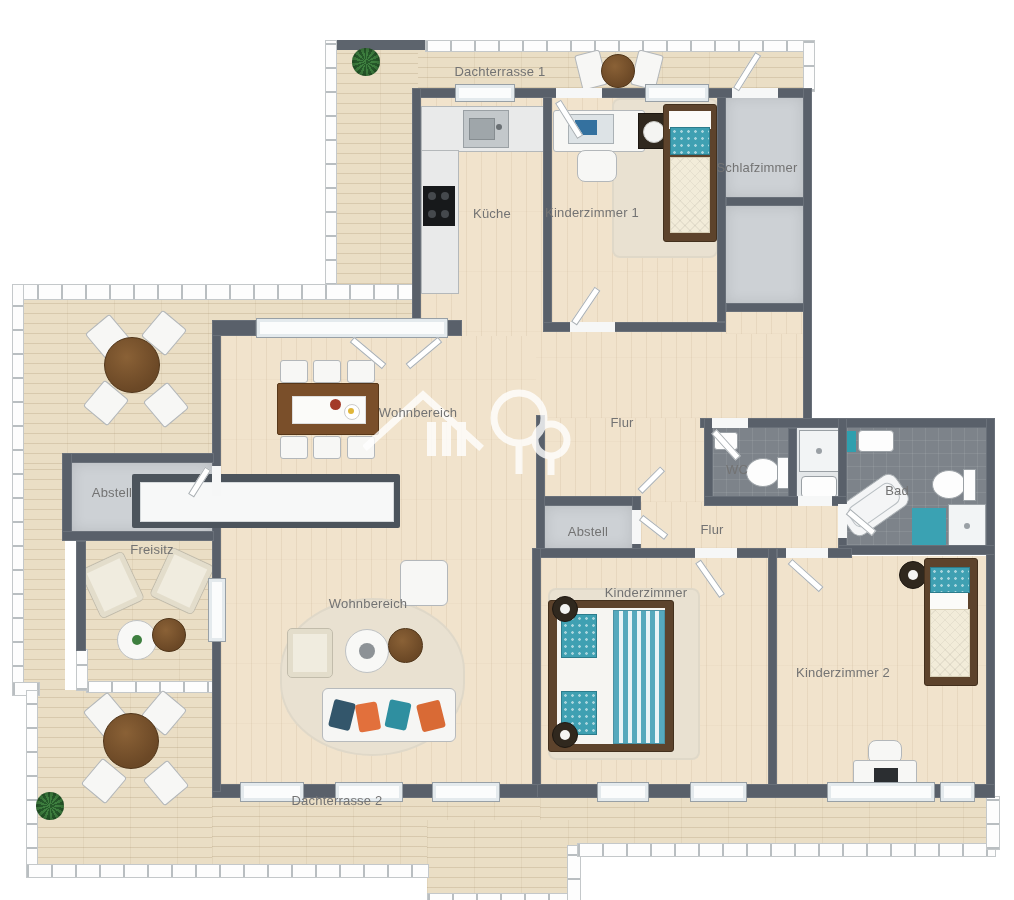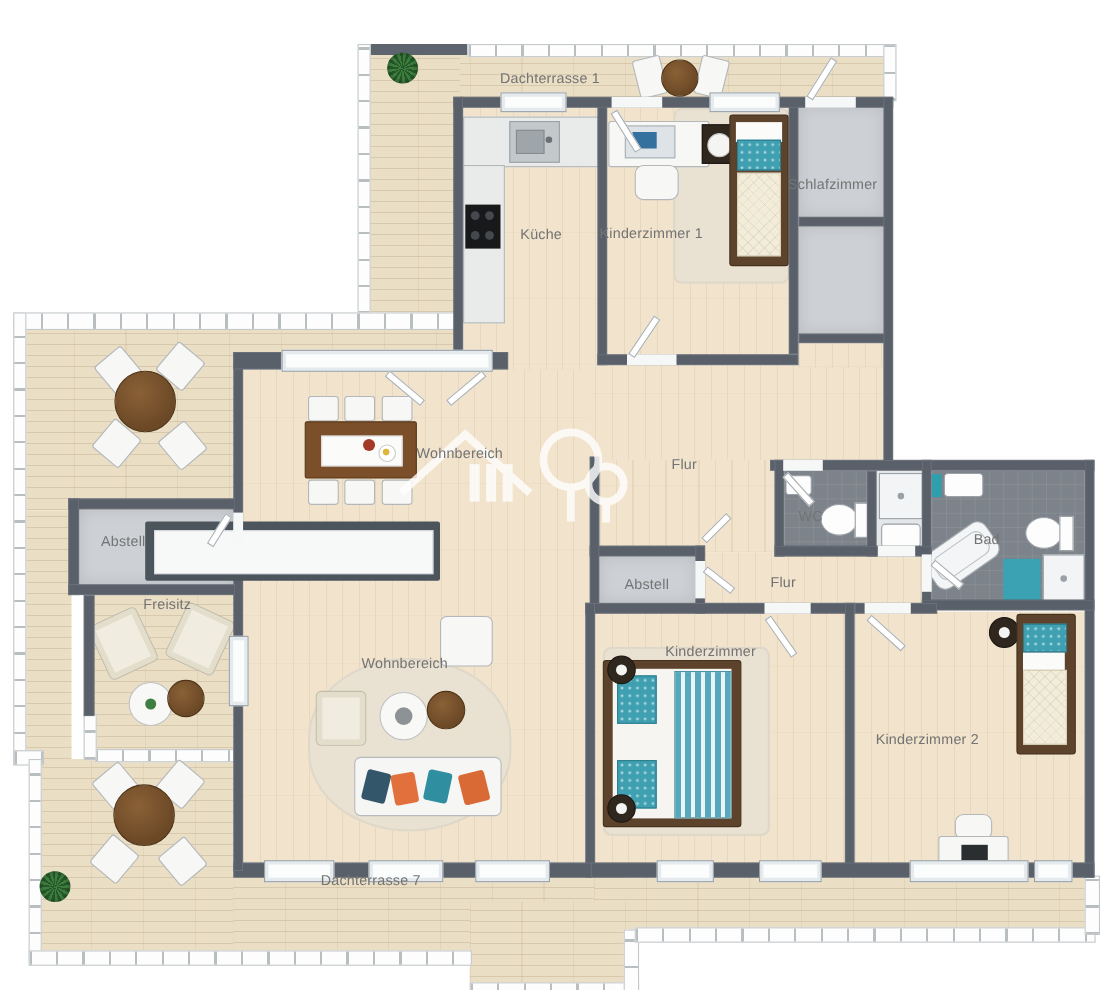--- a/index.html
+++ b/index.html
@@ -327,15 +327,15 @@
   <div class="lbl" style="left:622px;top:422px;">Flur</div>
   <div class="lbl" style="left:112px;top:492px;">Abstell</div>
   <div class="lbl" style="left:152px;top:549px;">Freisitz</div>
   <div class="lbl" style="left:368px;top:603px;">Wohnbereich</div>
   <div class="lbl" style="left:588px;top:531px;">Abstell</div>
   <div class="lbl" style="left:712px;top:529px;">Flur</div>
   <div class="lbl" style="left:737px;top:469px;">WC</div>
   <div class="lbl" style="left:897px;top:490px;">Bad</div>
   <div class="lbl" style="left:646px;top:592px;">Kinderzimmer</div>
   <div class="lbl" style="left:843px;top:672px;">Kinderzimmer 2</div>
-  <div class="lbl" style="left:337px;top:800px;">Dachterrasse 7</div>
+  <div class="lbl" style="left:337px;top:800px;">Dachterrasse 2</div>
 
 </div>
 
 </body></html>

